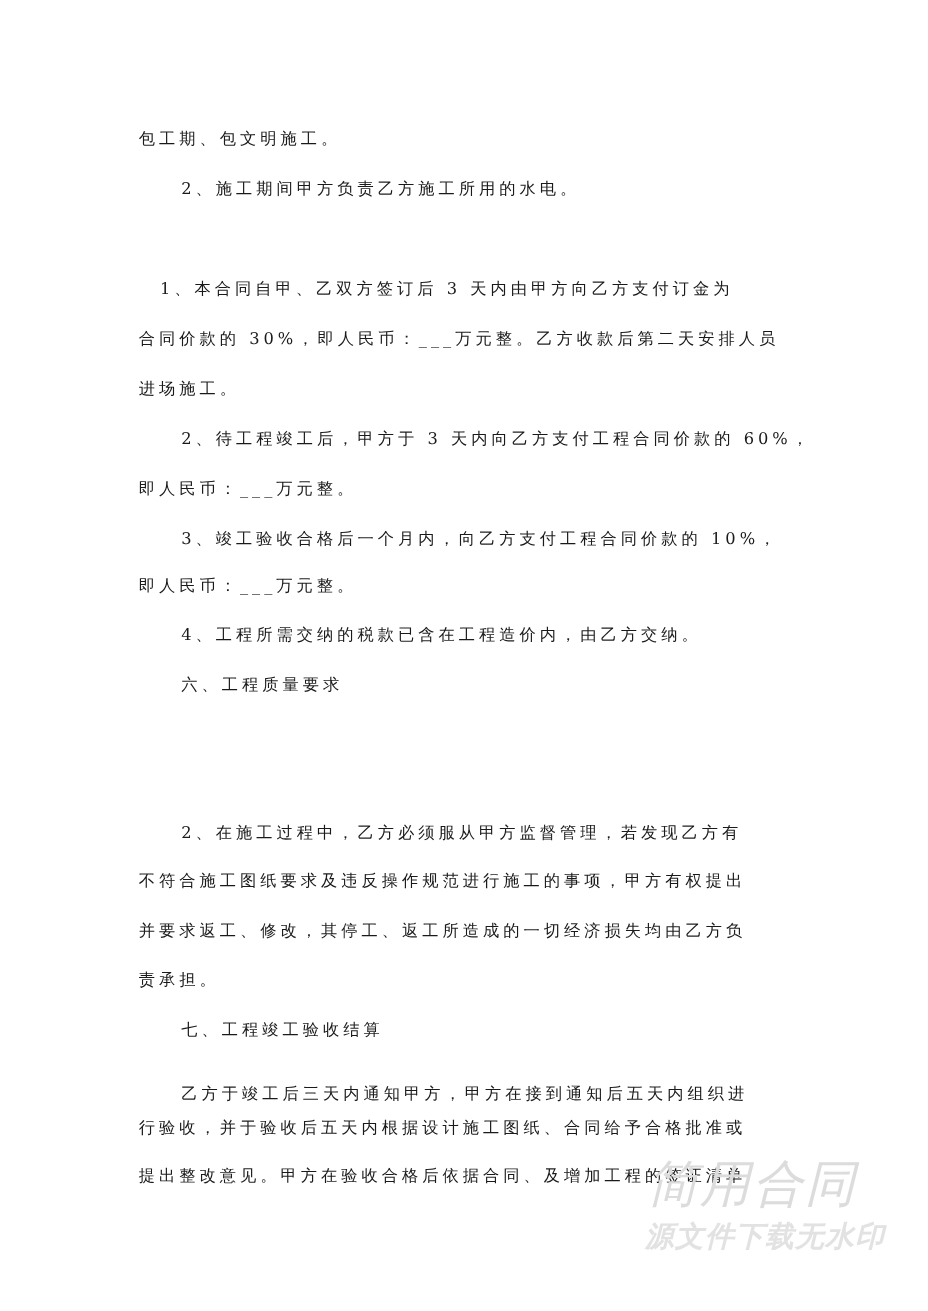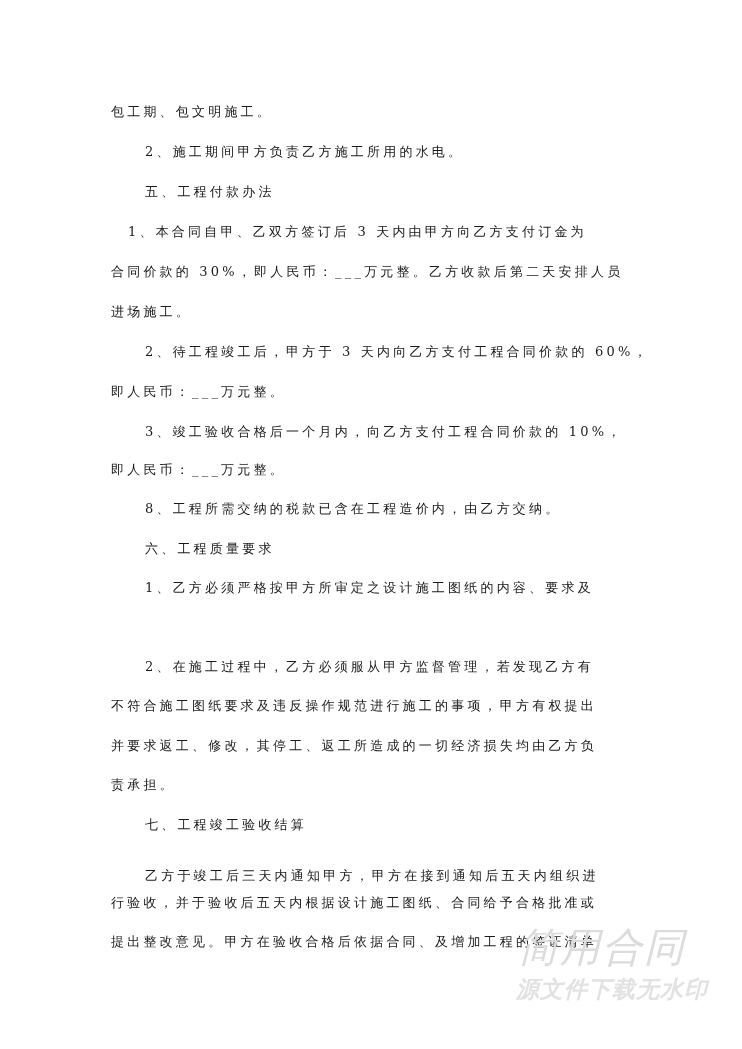--- a/index.html
+++ b/index.html
@@ -11,31 +11,29 @@
          font-size: 40px; color: #dcdcdc; letter-spacing: 2px; }
   .wm2 { position: absolute; left: 516px; top: 974px; font-family: "DejaVu Sans", sans-serif; font-weight: bold; font-style: italic;
          font-size: 23px; color: #e2e2e2; letter-spacing: 1px; }
 </style>
 </head>
 <body>
 
 <div class="page" id="page">
     <div class="line" style="left: 111px; top: 100px;">包工期、包文明施工。</div>
     <div class="line" style="left: 145px; top: 124px; margin-top: 16px;">2、施工期间甲方负责乙方施工所用的水电。</div>
-    <div class="line" style="left: 145px; top: 180px;">五、工程付款办法</div>
     <div class="line" style="left: 128px; top: 220px;">1、本合同自甲、乙双方签订后 3 天内由甲方向乙方支付订金为</div>
     <div class="line" style="left: 111px; top: 260px;">合同价款的 30%，即人民币：___万元整。乙方收款后第二天安排人员</div>
     <div class="line" style="left: 111px; top: 300px;">进场施工。</div>
     <div class="line" style="left: 145px; top: 340px;">2、待工程竣工后，甲方于 3 天内向乙方支付工程合同价款的 60%，</div>
     <div class="line" style="left: 111px; top: 380px;">即人民币：___万元整。</div>
     <div class="line" style="left: 145px; top: 420px;">3、竣工验收合格后一个月内，向乙方支付工程合同价款的 10%，</div>
     <div class="line" style="left: 111px; top: 458px;">即人民币：___万元整。</div>
-    <div class="line" style="left: 145px; top: 497px;">8、工程所需交纳的税款已含在工程造价内，由乙方交纳。</div>
+    <div class="line" style="left: 145px; top: 497px;">4、工程所需交纳的税款已含在工程造价内，由乙方交纳。</div>
     <div class="line" style="left: 145px; top: 537px;">六、工程质量要求</div>
-    <div class="line" style="left: 145px; top: 576px;">1、乙方必须严格按甲方所审定之设计施工图纸的内容、要求及</div>
     <div class="line" style="left: 145px; top: 655px;">2、在施工过程中，乙方必须服从甲方监督管理，若发现乙方有</div>
     <div class="line" style="left: 111px; top: 694px;">不符合施工图纸要求及违反操作规范进行施工的事项，甲方有权提出</div>
     <div class="line" style="left: 111px; top: 734px;">并要求返工、修改，其停工、返工所造成的一切经济损失均由乙方负</div>
     <div class="line" style="left: 111px; top: 773px;">责承担。</div>
     <div class="line" style="left: 145px; top: 813px;">七、工程竣工验收结算</div>
     <div class="line" style="left: 145px; top: 852px; margin-top: 12px;">乙方于竣工后三天内通知甲方，甲方在接到通知后五天内组织进</div>
     <div class="line" style="left: 111px; top: 891px;">行验收，并于验收后五天内根据设计施工图纸、合同给予合格批准或</div>
     <div class="line" style="left: 111px; top: 930px;">提出整改意见。甲方在验收合格后依据合同、及增加工程的签证清单</div>
   </div>
 

